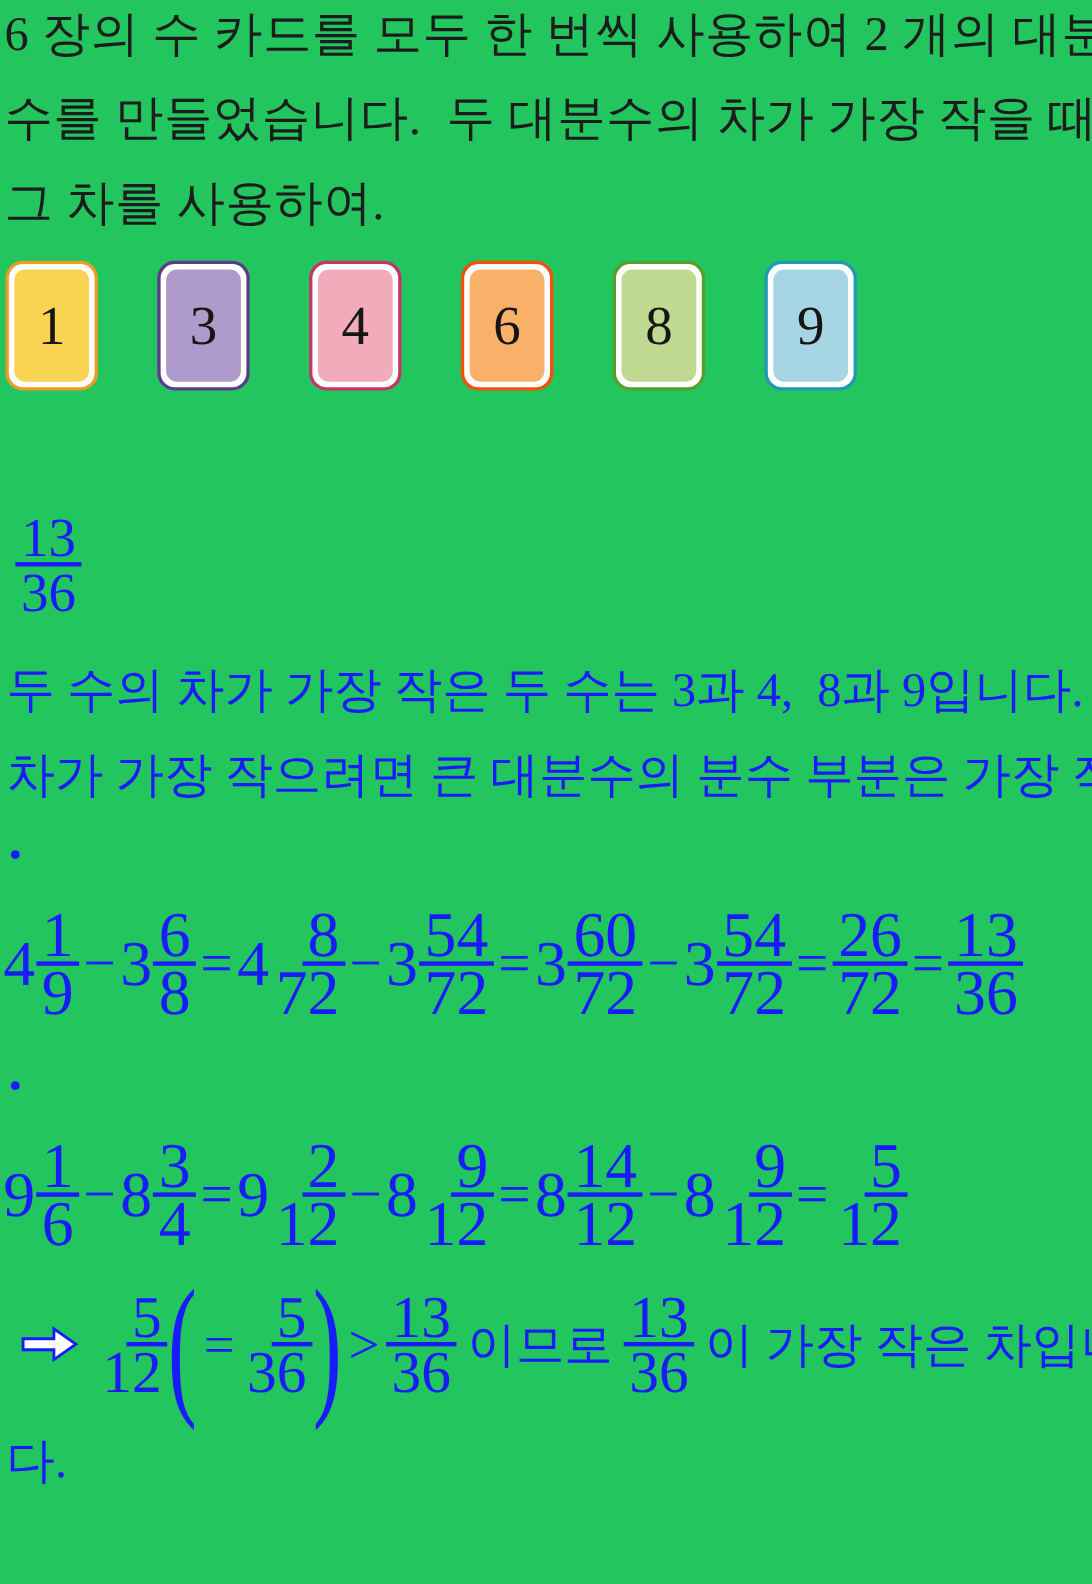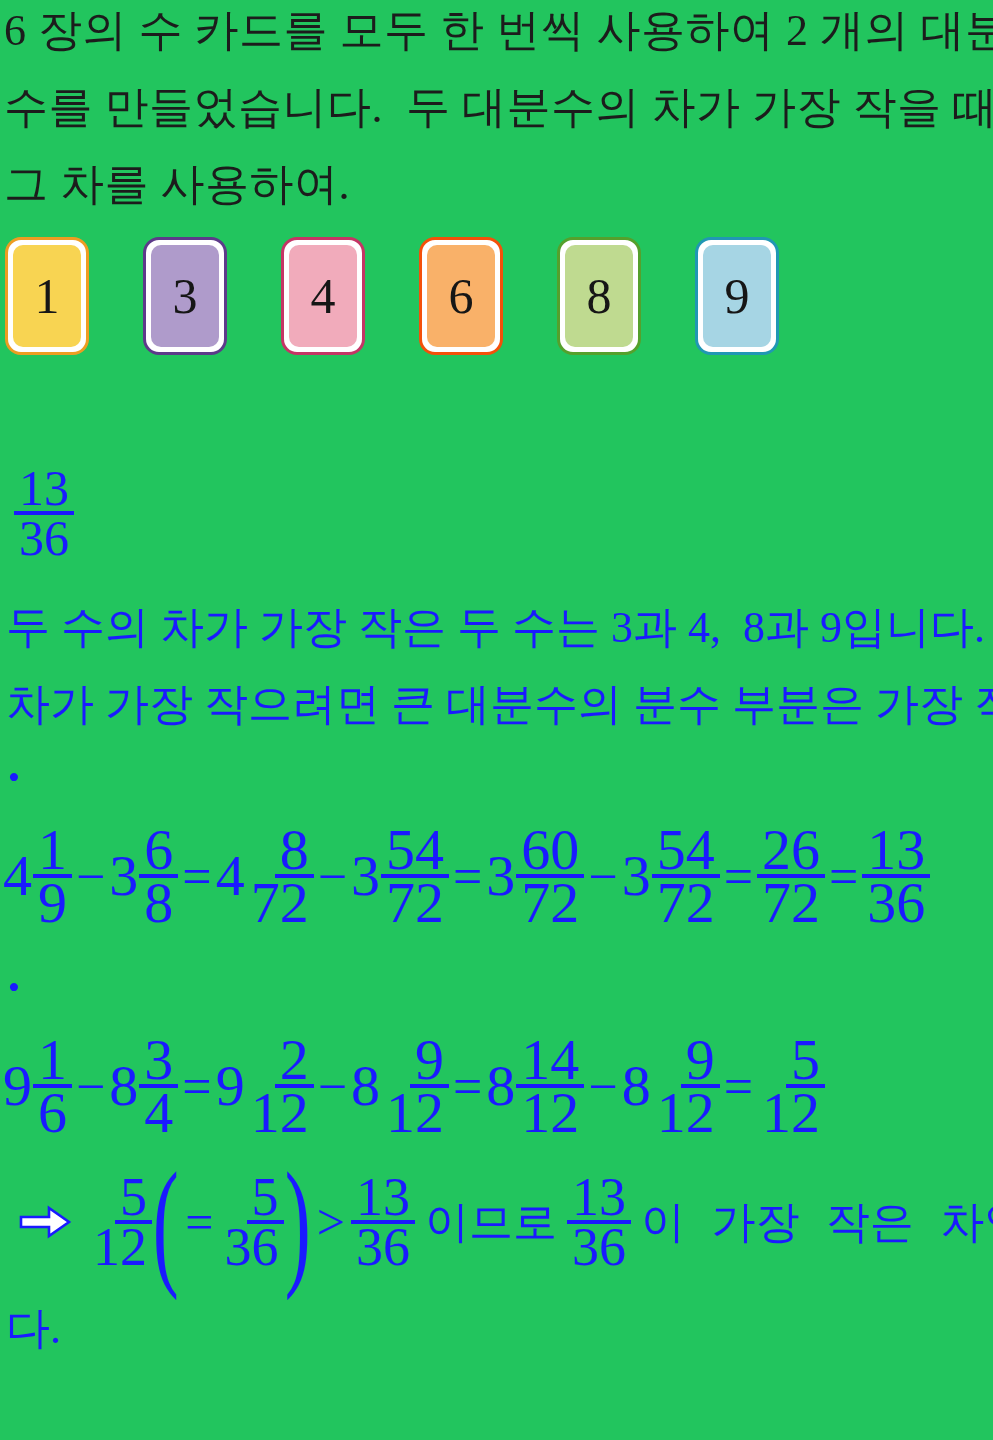--- a/index.html
+++ b/index.html
@@ -53,21 +53,21 @@
 
   
   .conclusion{display:flex;align-items:center;margin:26px 0 0 18px;}
   .conclusion .fnum,.conclusion .fden{font-size:54px;line-height:46px;}
   .conclusion .op{font-size:50px;margin:0 6px;}
   .arrow-wrap{margin-right:16px;display:inline-flex;align-items:center;}
   .paren{
     display:inline-block;font-size:142px;line-height:118px;
     transform:scaleX(0.55);margin:0 -10px;font-weight:400;
   }
-  .ktext{font-size:44px;margin:0 10px;white-space:pre;font-family:Liberation Mono, monospace;}
+  .ktext{font-size:44px;margin:0 10px;white-space:pre;}
   .last-line{margin:18px 0 0 6px;font-size:44px;line-height:60px;}
 </style>
 </head>
 <body>
 
 <div class="page">
 
   <div class="problem" id="problem">
       <div class="pline">6 장의 수 카드를 모두 한 번씩 사용하여 2 개의 대분</div>
       <div class="pline">수를 만들었습니다.  두 대분수의 차가 가장 작을 때,</div>

